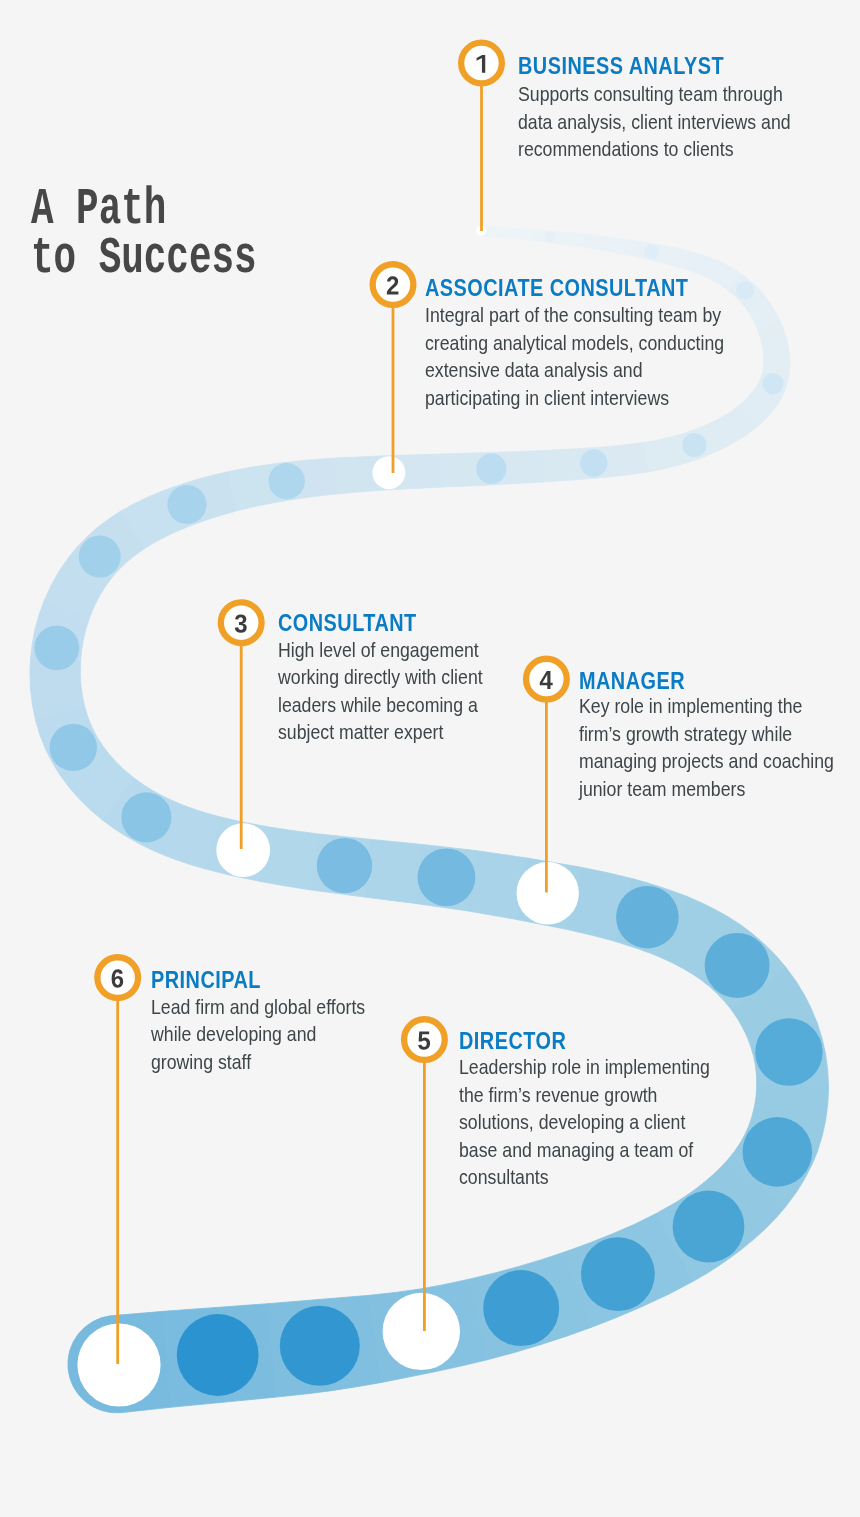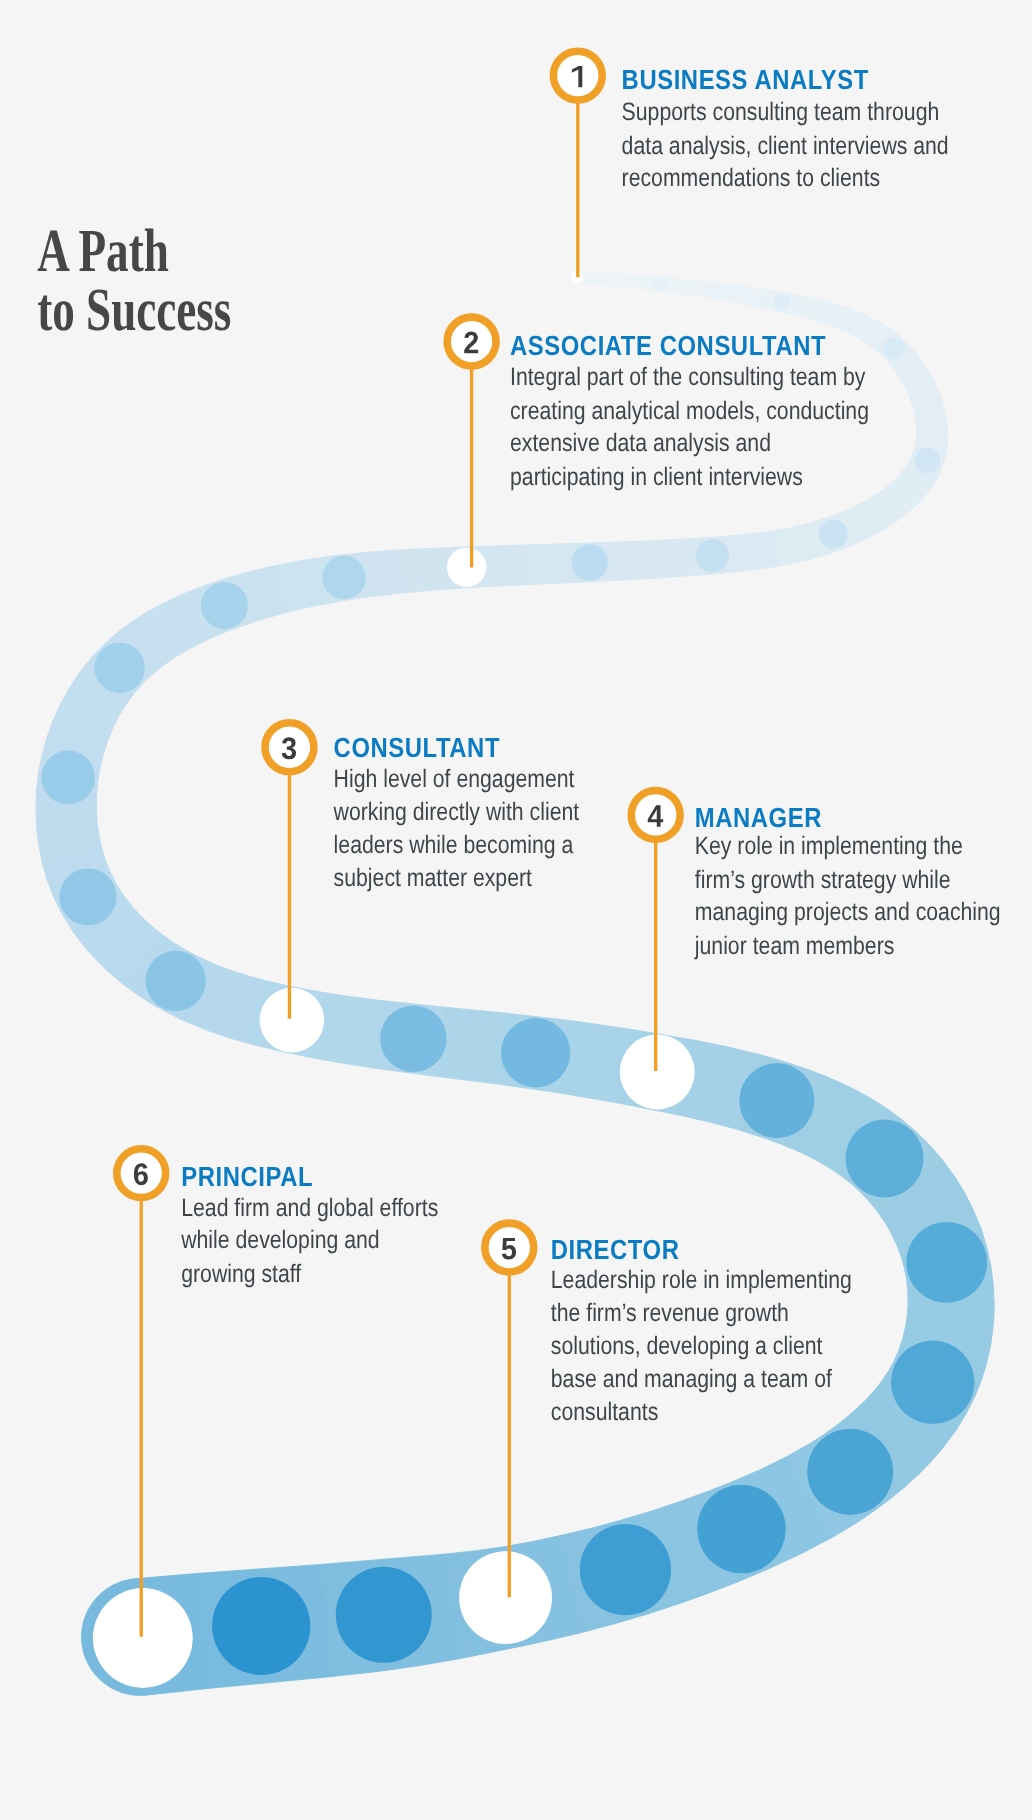--- a/index.html
+++ b/index.html
@@ -1,21 +1,21 @@
 <!DOCTYPE html>
 <html style="--c-bg: #f5f5f5; --c-accent: #f0a026; --c-heading: #0b7cc4; --c-body: #3d4549; --c-title: #474747; --c-number: #3c3c3c;"><head>
 <meta charset="utf-8">
 <style>
   html,body{margin:0;padding:0;}
   body{width:860px;height:1517px;background:var(--c-bg,#f5f5f5);overflow:hidden;
        font-family:"Liberation Sans",sans-serif;}
   #stage{position:relative;width:860px;height:1517px;}
   svg.layer{position:absolute;left:0;top:0;width:860px;height:1517px;display:block;}
   #title{position:absolute;left:31px;top:181px;color:var(--c-title,#474747);
-         font-family:Liberation Serif, serif;font-weight:bold;font-size:51px;}
+         font-family:Liberation Mono, monospace;font-weight:bold;font-size:51px;}
   #title .tl{display:block;height:49.3px;transform:scaleX(0.737);transform-origin:0 0;white-space:nowrap;}
   .step{position:absolute;left:0;top:0;}
   .hd{position:absolute;color:var(--c-heading,#0b7cc4);font-family:"Liberation Sans",sans-serif;font-weight:bold;
       font-size:23px;white-space:nowrap;letter-spacing:0.55px;transform:scaleX(0.864);transform-origin:0 0;line-height:23px;}
   .bd{position:absolute;color:var(--c-body,#3d4549);font-family:"Liberation Sans",sans-serif;
       font-size:21px;line-height:27.55px;transform:scaleX(0.843);transform-origin:0 0;white-space:nowrap;}
 </style>
 </head>
 <body>
 <div id="stage">

